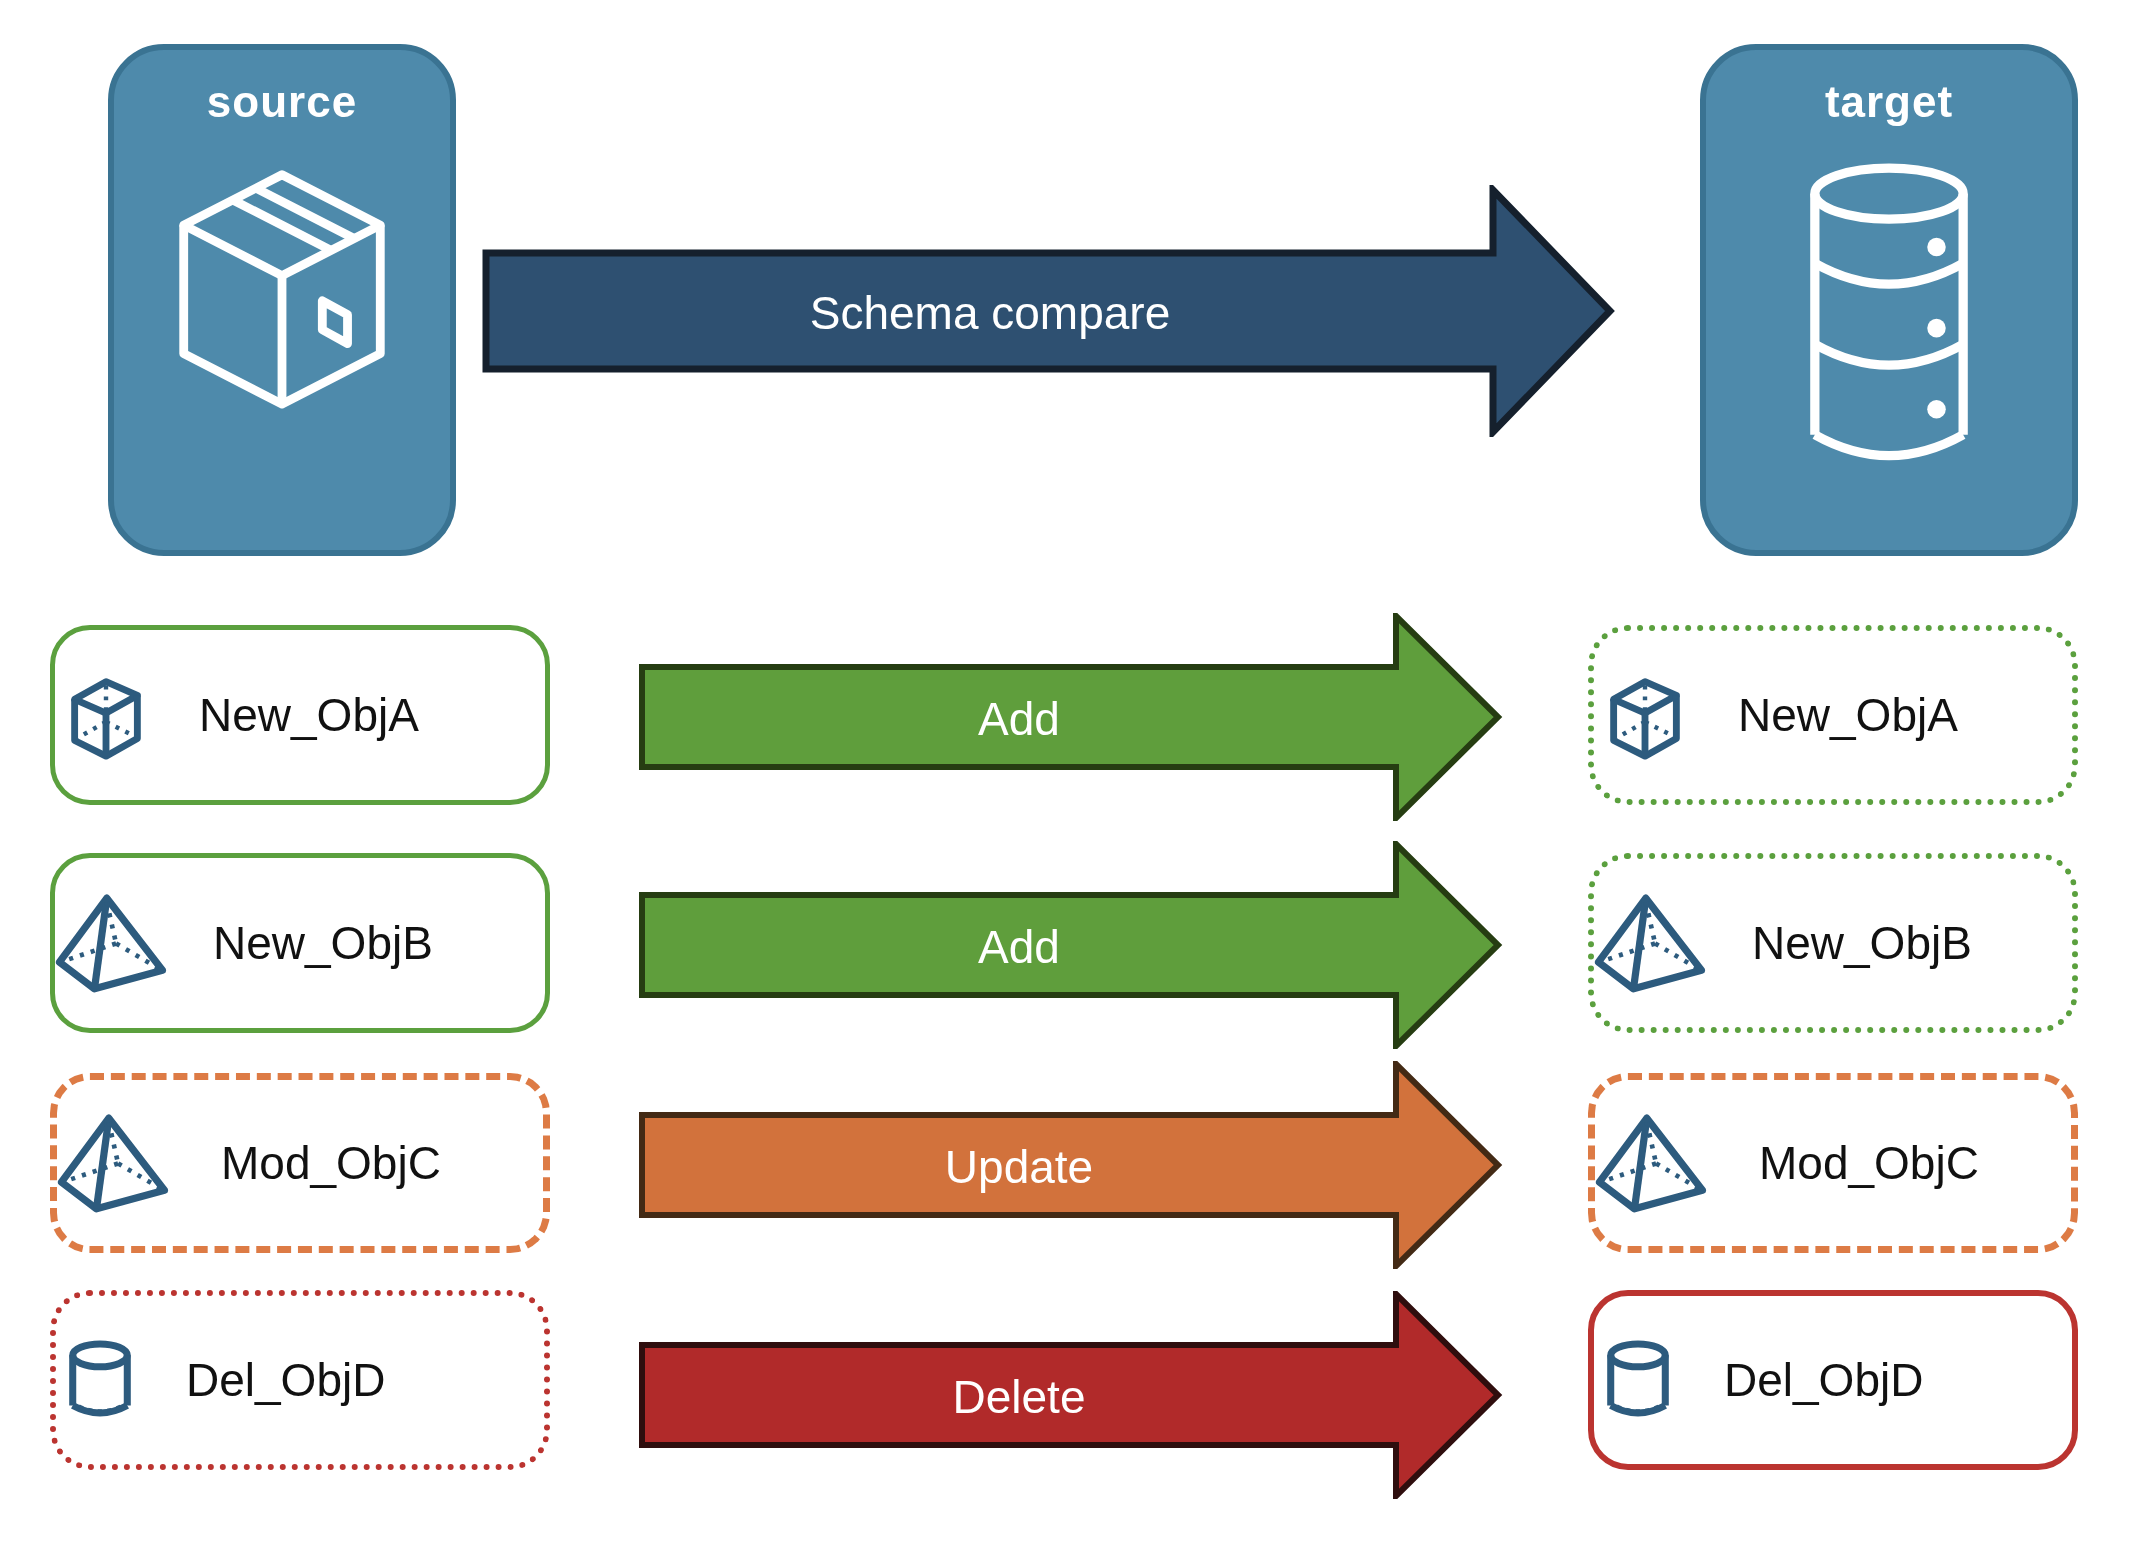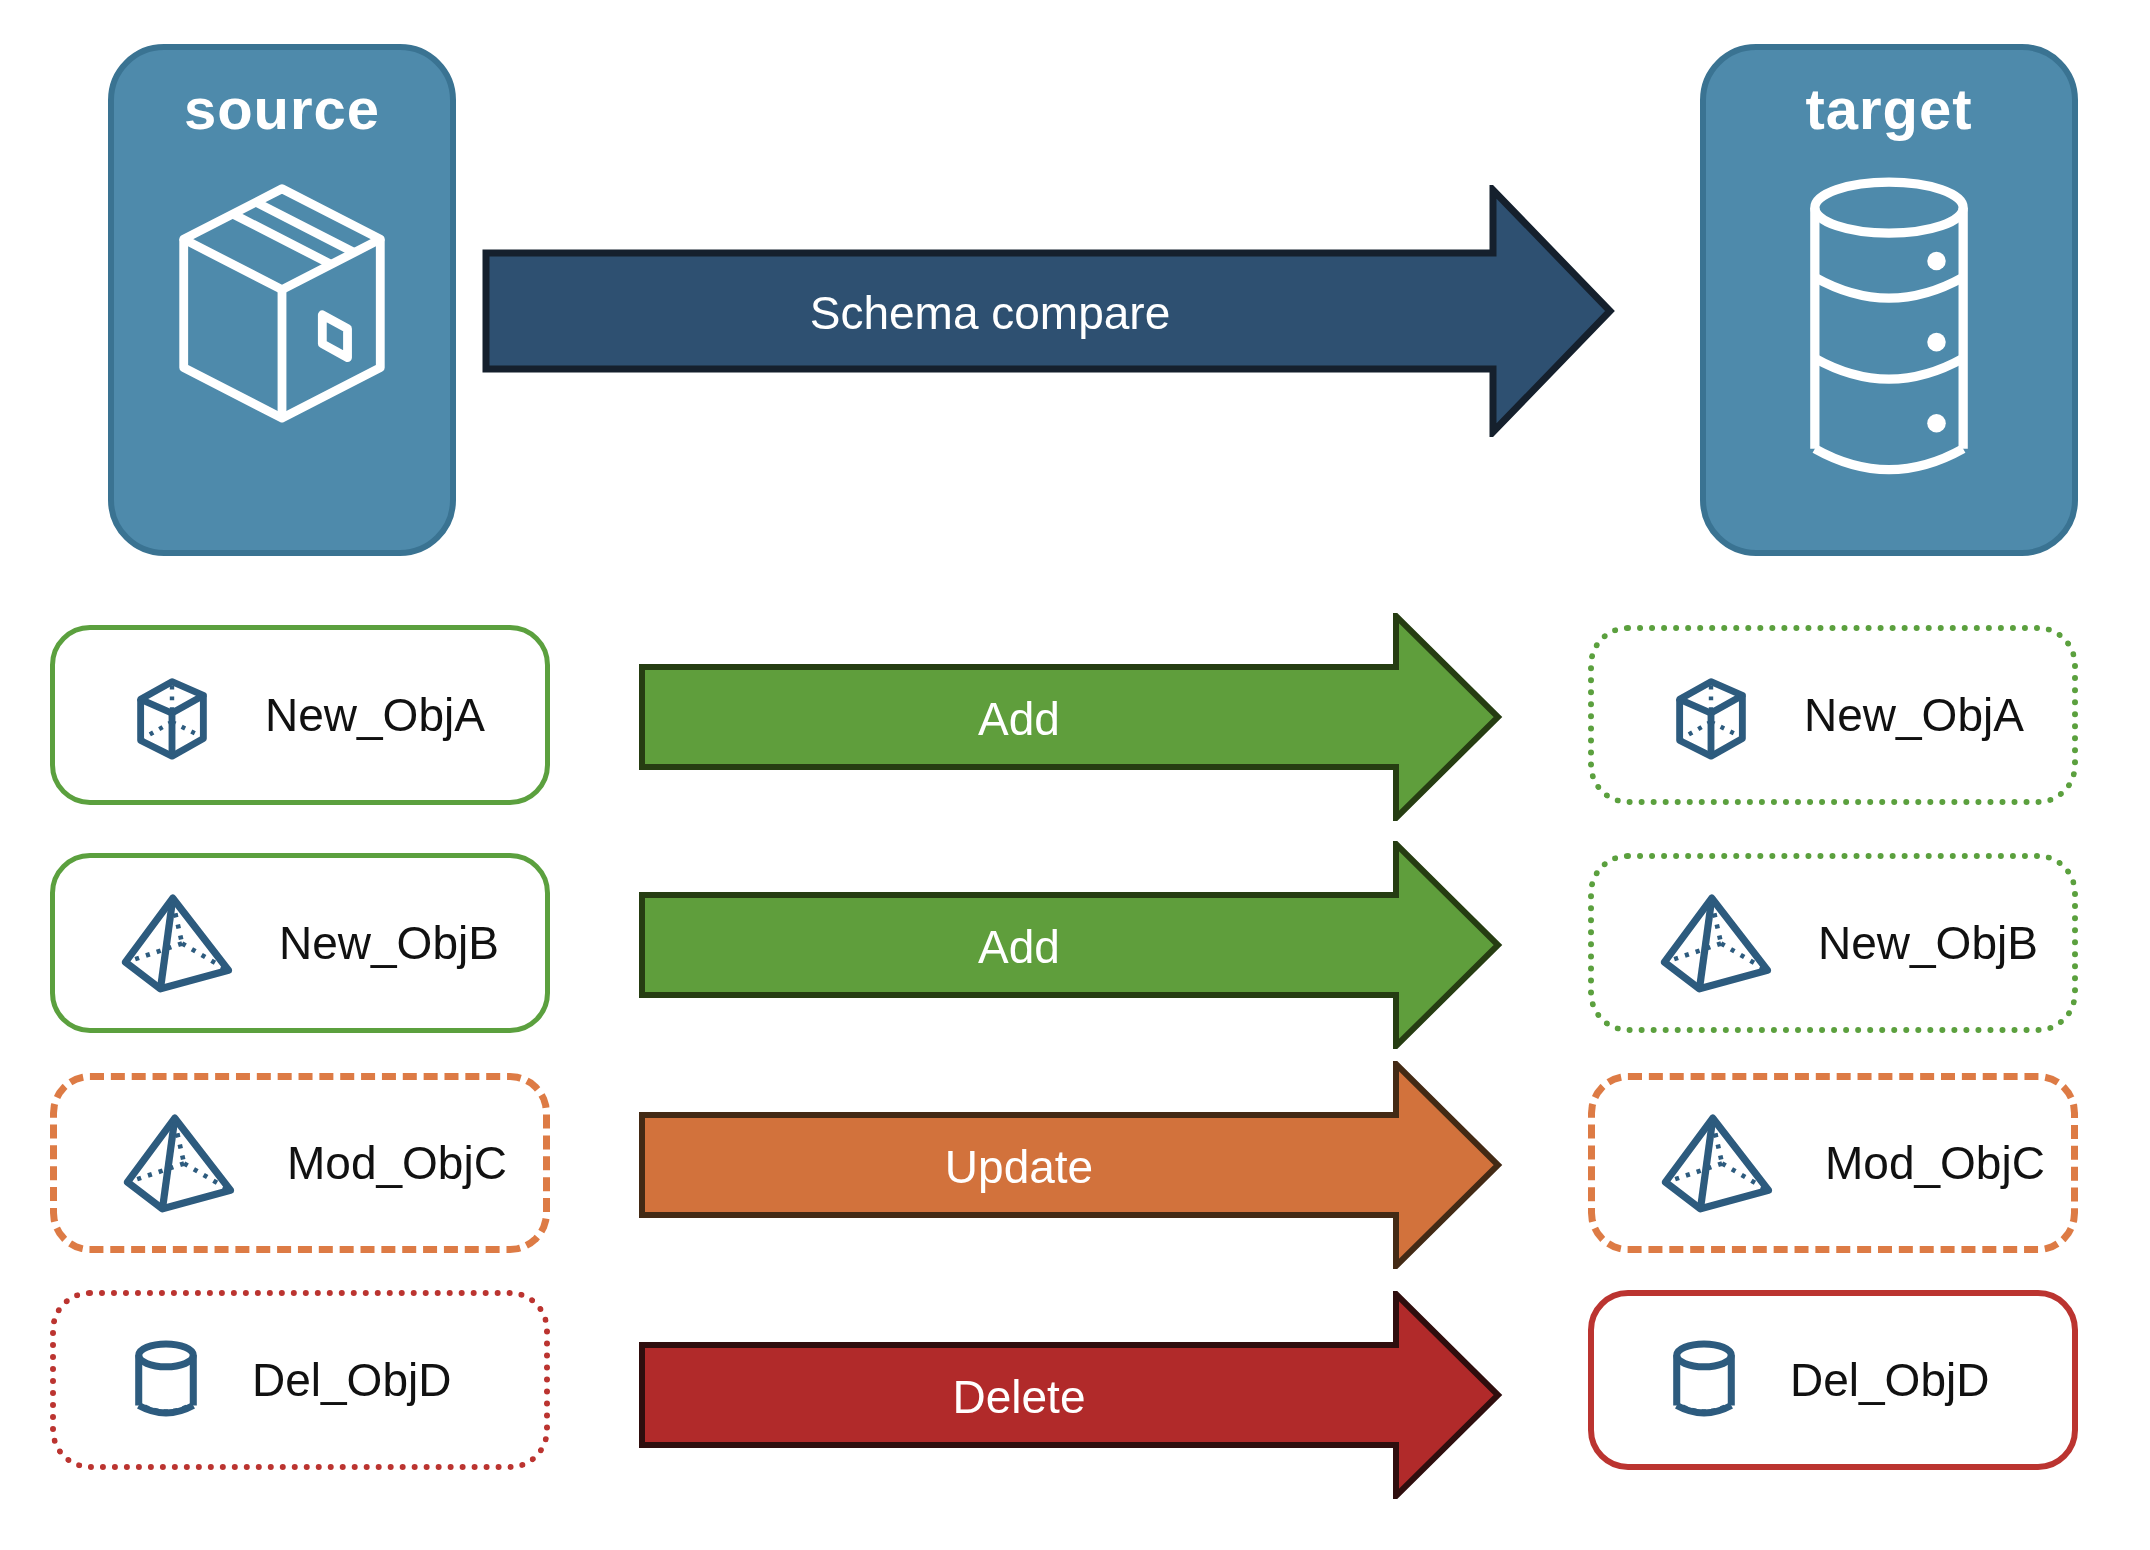--- a/index.html
+++ b/index.html
@@ -12,39 +12,39 @@
     position:absolute;box-sizing:border-box;
     background:var(--node-fill,#4e8aab);
     border:6px solid var(--node-border,#3a7392);
     border-radius:56px;
     display:flex;flex-direction:column;align-items:center;
     padding-top:30px;gap:28px;
   }
   .node-source{left:108px;top:44px;width:348px;height:512px;}
   .node-target{left:1660px;top:44px;width:378px;height:512px;margin-left:40px;}
   .node-label{
-    color:#fff;font-size:58px;font-weight:bold;letter-spacing:1px;line-height:1;
+    color:#fff;font-size:44px;font-weight:bold;letter-spacing:1px;line-height:1;
   }
   .node-icon{display:block;}
   
   .compare-arrow{position:absolute;left:480px;top:185px;}
   .compare-arrow polygon{
     fill:var(--compare-arrow-fill,#2e5071);
     stroke:var(--compare-arrow-border,#15202d);
     stroke-width:7;stroke-linejoin:miter;
   }
   .arrow-text{
     fill:var(--arrow-text,#ffffff);font-size:46px;
     text-anchor:middle;dominant-baseline:central;
     font-family:"Liberation Sans",sans-serif;
   }
   
   .obj-box{
     position:absolute;box-sizing:border-box;height:180px;border-radius:40px;
-    background:#fff;display:flex;align-items:center;padding-left:66px;gap:42px;
+    background:#fff;display:flex;align-items:center;gap:42px;
   }
   .obj-left{left:50px;width:500px;}
   .obj-right{left:1588px;width:490px;}
   .row-0{top:625px;} .row-1{top:853px;} .row-2{top:1073px;gap:48px;} .row-3{top:1290px;}
   .b-solid-green {border:5px solid var(--green-border,#5ba03e);}
   .b-dotted-green{border:6px dotted var(--green-border,#5ba03e);}
   .b-dashed-orange{border:7px dashed var(--orange-border,#dd7b45);}
   .b-dotted-red {border:6px dotted var(--red-border,#bb3430);}
   .b-solid-red  {border:6px solid var(--red-border,#bb3430);}
   .obj-icon{color:var(--icon-stroke,#2d5b7e);flex:0 0 auto;}

